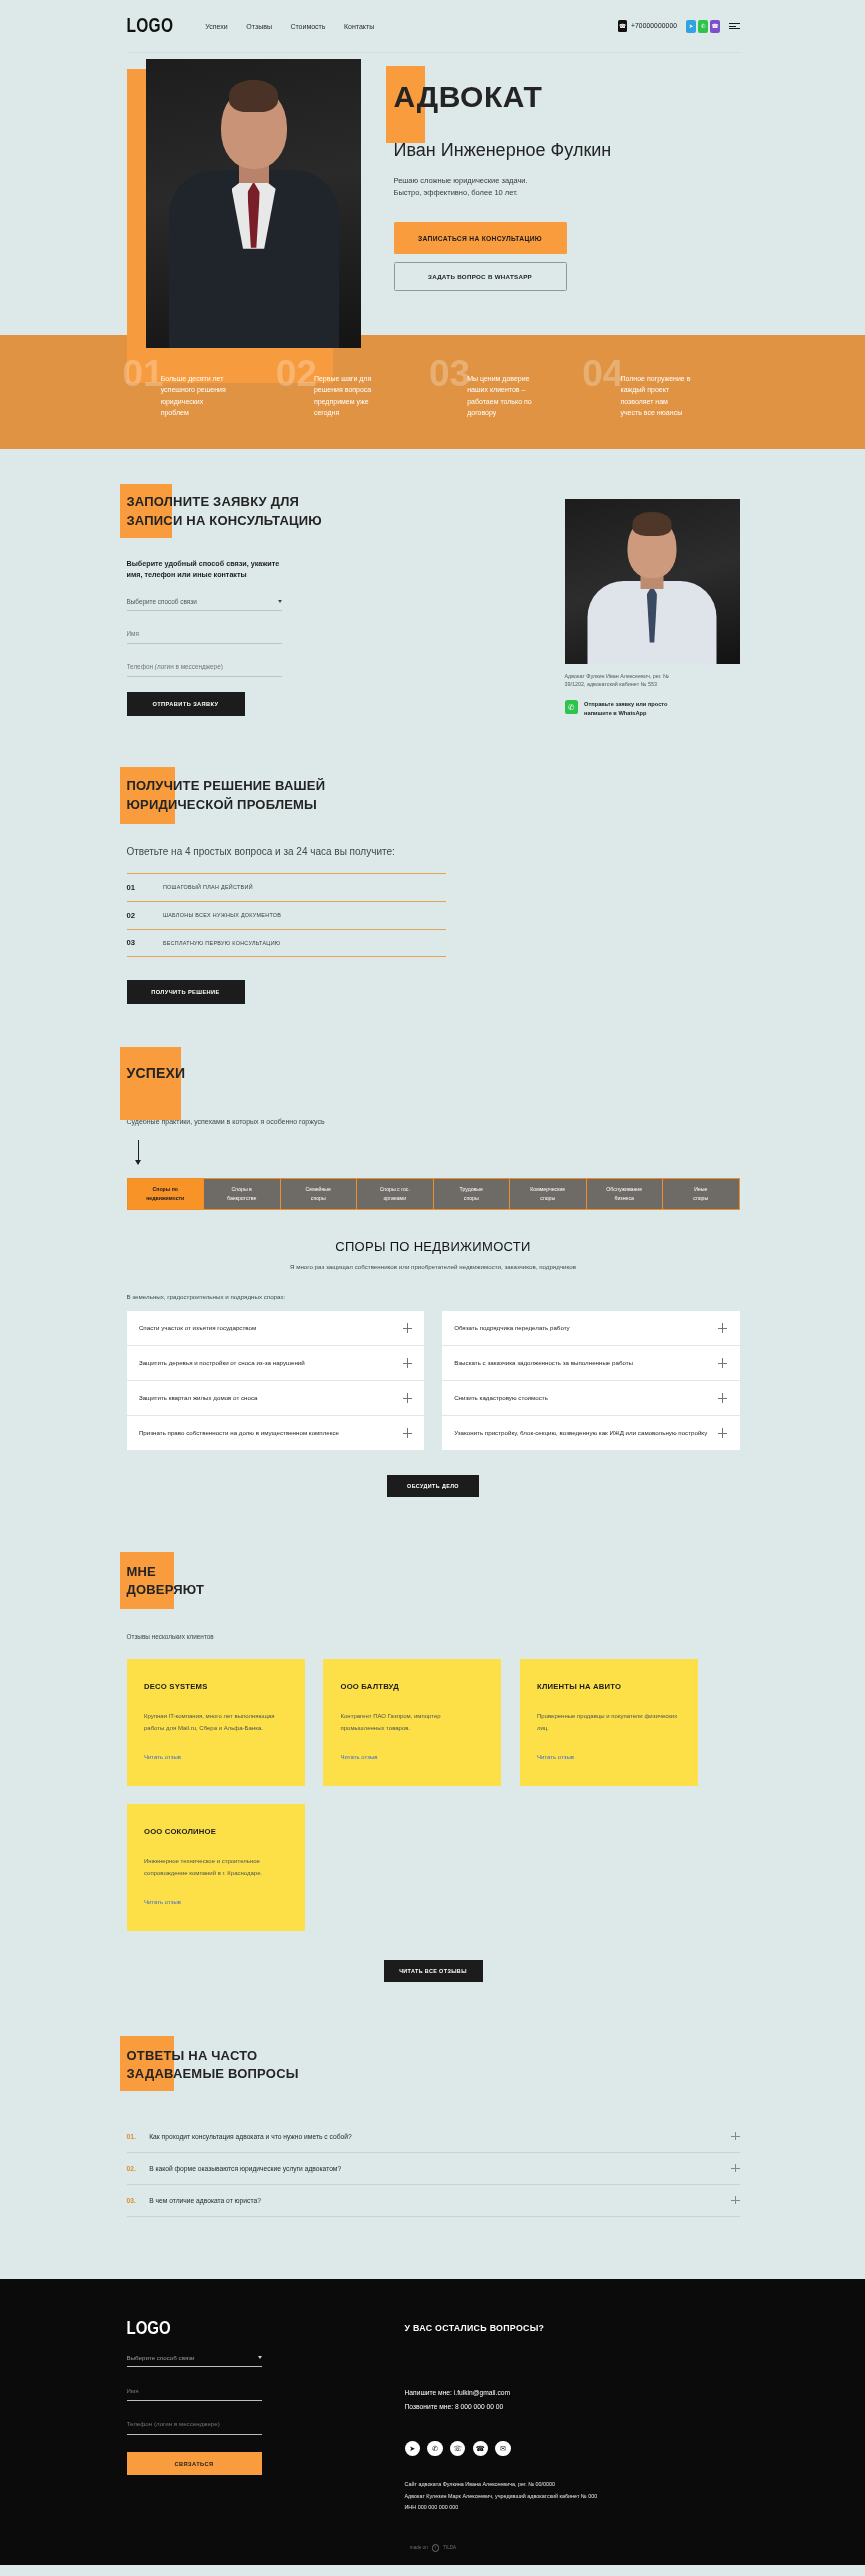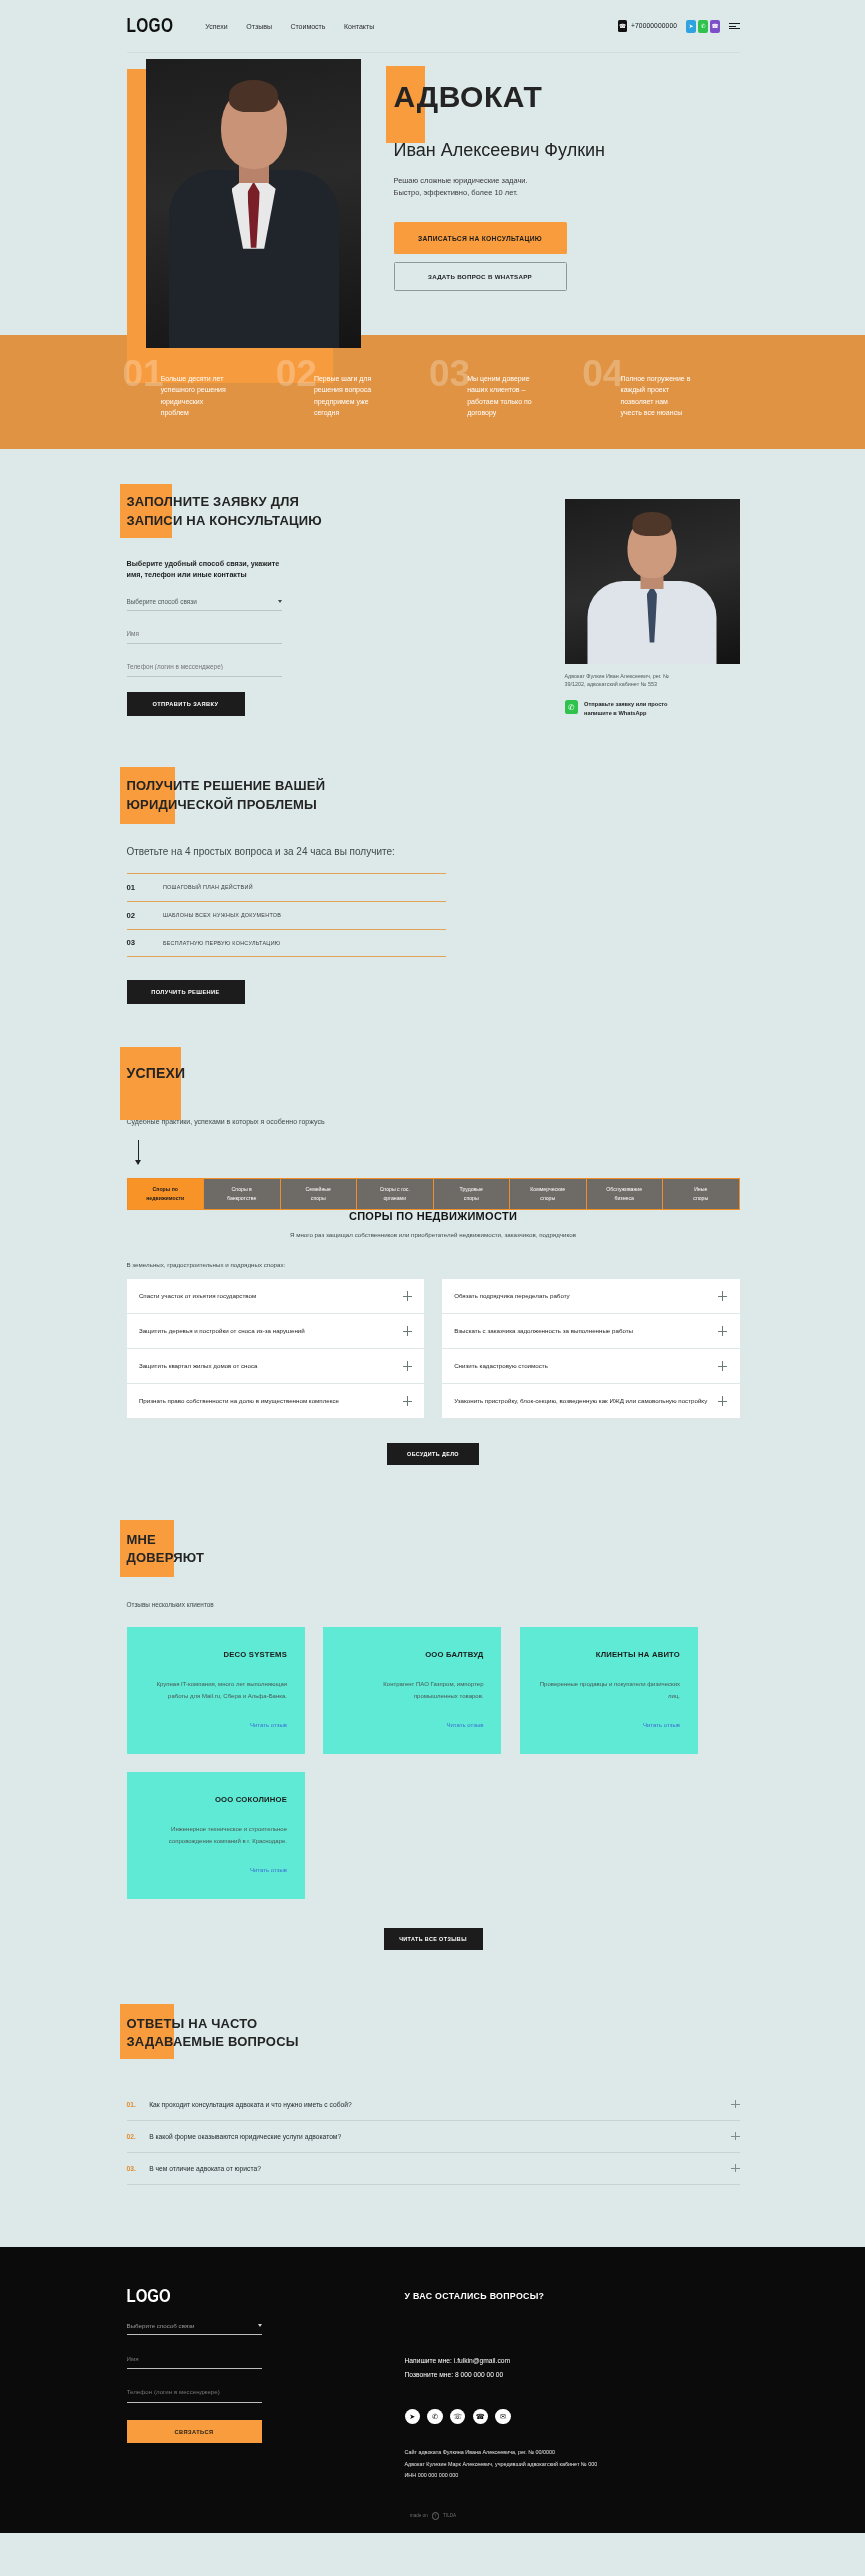--- a/index.html
+++ b/index.html
@@ -113,41 +113,41 @@
   .suc-head .sq { left:-6.2px; top:-17.5px; width:61px; height:73px; }
   .suc-head h2 { font-size:14px; }
   .suc-lead { margin-top:37px; font-size:7px; color:#3d4a4a; }
   .arrow-dn { margin:15.5px 0 0 11.3px; width:1px; height:24px; background:#222; position:relative; }
   .arrow-dn:after { content:""; position:absolute; left:-2.6px; bottom:-0.5px; width:0;height:0;border-left:3.1px solid transparent;border-right:3.1px solid transparent;border-top:5.2px solid #222; }
   .tabs { margin-top:13.4px; display:flex; border:0.5px solid #f08e2a; }
   .tab { flex:1; background:#6e6a66; color:#fff; font-size:5.2px; line-height:1.6; text-align:center; padding:6.7px 3.1px; border-right:0.5px solid #f08e2a; cursor:pointer; }
   .tab:last-child { border-right:none; }
   .tab.active { background:#f79327; color:#1b1b1b; font-weight:700; }
 
-  .sp-title { text-align:center; font-size:11px; font-weight:700; letter-spacing:0.3px; color:#141414; }
+  .sp-title { margin-top:29px; text-align:center; font-size:13px; font-weight:400; letter-spacing:0.3px; color:#141414; }
   .sp-sub { margin-top:9.3px; text-align:center; font-size:6.2px; color:#3f4c4c; }
   .sp-note { margin-top:23px; font-size:6.2px; color:#3f4c4c; }
   .acc-grid { margin-top:11.3px; display:flex; gap:17.5px; }
   .acc-col { flex:1; }
   .acc-item { background:#fff; border-bottom:0.5px solid #dde9e9; min-height:35px; display:flex; align-items:center; justify-content:space-between; padding:5.2px 12.4px; cursor:pointer; }
   .acc-item .t { font-size:6.2px; line-height:1.55; color:#242424; padding-right:8.2px; }
   .plus { position:relative; width:9.3px; height:9.3px; flex:none; }
   .plus:before,.plus:after { content:""; position:absolute; background:#6b7878; }
   .plus:before { left:0; top:4.1px; width:9.3px; height:0.7px; }
   .plus:after { left:4.1px; top:0; width:0.7px; height:9.3px; }
   .disc-btn { margin:24px auto 0; width:92px; height:21.6px; background:#1c1c1c; color:#fff; font-size:5.4px; font-weight:700; letter-spacing:0.4px; display:flex; align-items:center; justify-content:center; border:none; cursor:pointer; }
 
   
   .trust { padding:58px 0 0; }
   .tr-inner { width:613px; margin:8px auto; }
   .tr-head .sq { left:-6.2px; top:-10.3px; width:54px; height:57px; }
   .tr-head h2 { font-size:13px; line-height:1.42; }
   .tr-lead { margin-top:33px; font-size:6.4px; color:#3d4a4a; }
   .cards { margin-top:19.6px; display:flex; gap:18.5px; flex-wrap:wrap; }
-  .card { width:178px; background:#5eead4; padding:23px 17.5px 25px;text-align:right; }
+  .card { width:178px; background:#fde047; padding:23px 17.5px 25px; }
   .card h4 { font-size:7.7px; font-weight:700; letter-spacing:0.2px; color:#1b1b1b; }
   .card p { margin-top:18.5px; font-size:6px; line-height:2.05; color:#4b5555; }
   .card a { display:inline-block; margin-top:19.6px; font-size:6px; color:#3f6fd6; text-decoration:none; }
   .all-btn { margin:29px auto 0; width:99px; height:21.6px; background:#1c1c1c; color:#fff; font-size:5.4px; font-weight:700; letter-spacing:0.4px; display:flex; align-items:center; justify-content:center; border:none; cursor:pointer; }
 
   
   .faq { padding:57px 0 62px; }
   .faq-inner { width:613px; margin:0 auto; }
   .faq-head .sq { left:-6.2px; top:-10.3px; width:54px; height:55px; }
   .faq-head h2 { font-size:13px; line-height:1.42; }
@@ -222,21 +222,21 @@
           <div class="tie"></div>
         <div class="neck"></div>
           <div class="face"></div>
       </div>
     </div>
     <div class="hero-right">
       <div class="hblk hl-badge">
         <span class="sq"></span>
         <h1>АДВОКАТ</h1>
       </div>
-      <div class="hero-name">Иван Алексеевич Фулкин</div>
+      <div class="hero-name">Иван Инженерное Фулкин</div>
       <div class="hero-sub">
         <div>Решаю сложные юридические задачи.</div>
         <div>Быстро, эффективно, более 10 лет.</div>
       </div>
       <button class="btn-orange hero-cta">ЗАПИСАТЬСЯ НА КОНСУЛЬТАЦИЮ</button>
       <button class="btn-ghost hero-cta2">ЗАДАТЬ ВОПРОС В WHATSAPP</button>
     </div>
   </div>
 </section>
 

